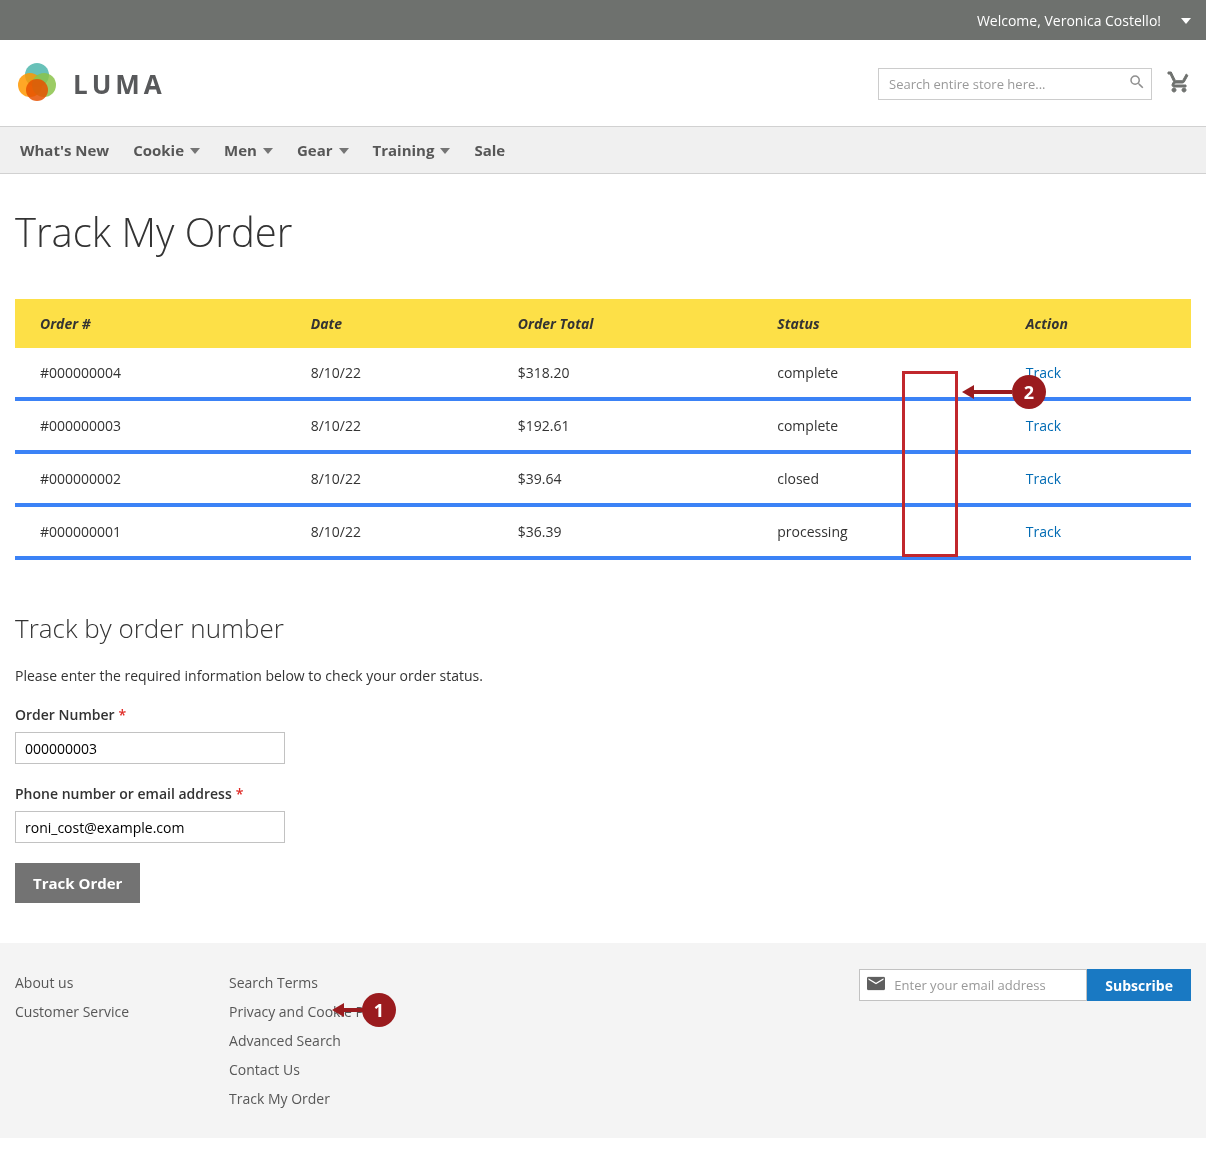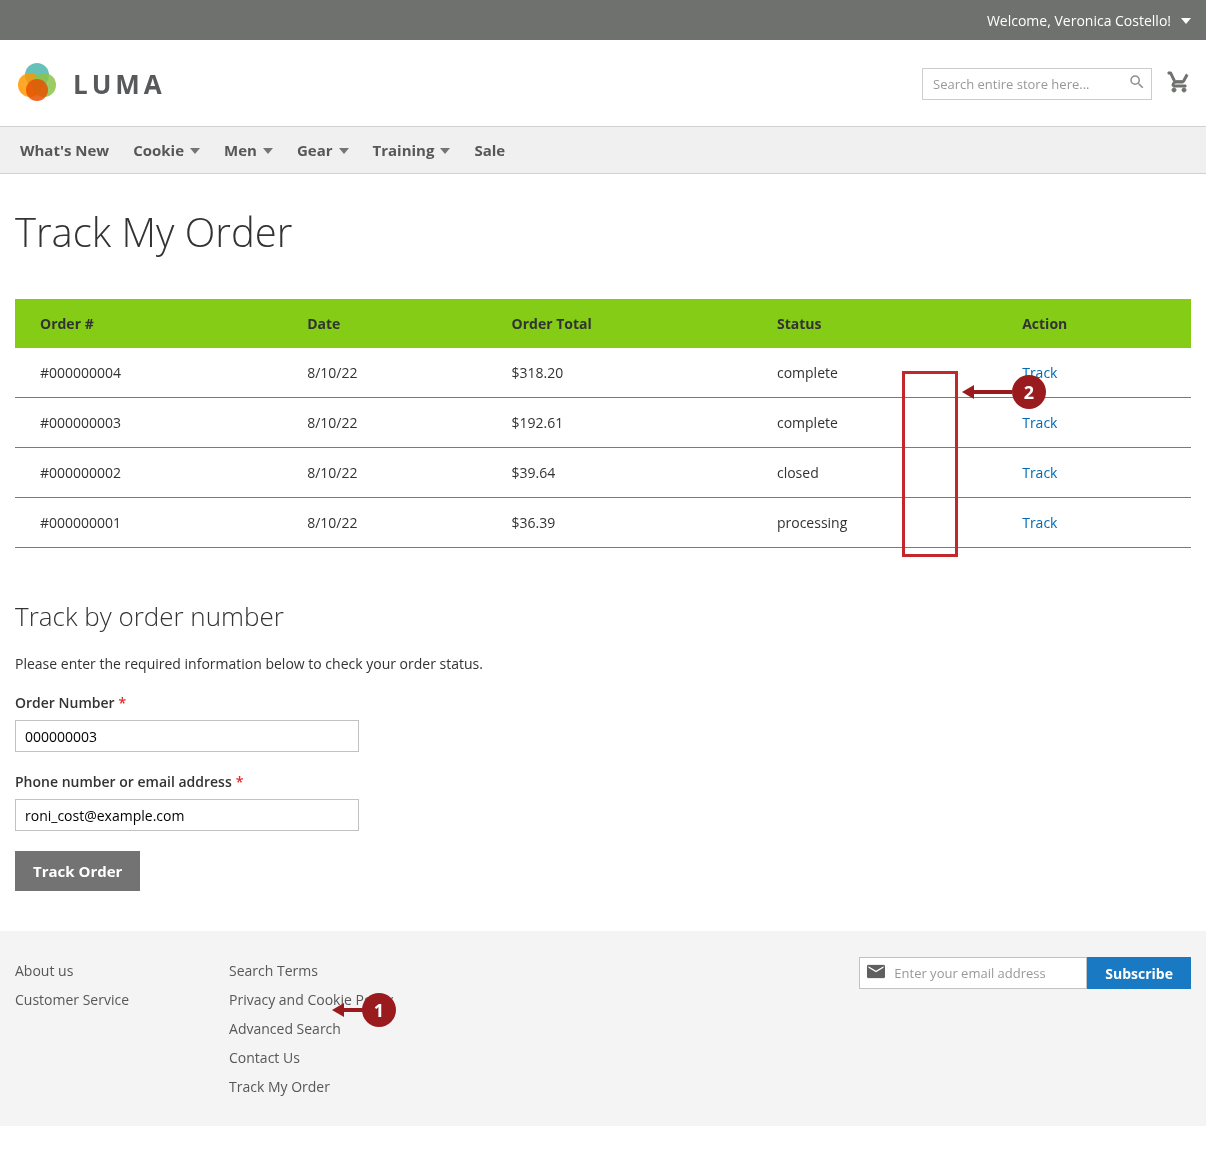--- a/index.html
+++ b/index.html
@@ -1,51 +1,51 @@
 <!DOCTYPE html>
 <html><head>
 <meta charset="utf-8">
 <style>
 * { box-sizing: border-box; margin: 0; padding: 0; }
 body { font-family: 'Open Sans', Helvetica, Arial, sans-serif; color: #333; font-size: 14px; background: #fff; }
 
 .topbar { background: #6e716e; color: #fff; height: 40px; display: flex; justify-content: flex-end; align-items: center; padding: 0 15px; font-size: 14px; }
-.welcome-wrap { display: flex; align-items: flex-start; gap: 10px; cursor: pointer; }
+.welcome-wrap { display: flex; align-items: flex-start; gap: 20px; cursor: pointer; }
 .welcome-wrap svg { width: 10px; height: 10px; fill: #fff; }
 
 .header-row { display: flex; align-items: center; justify-content: space-between; padding: 20px 15px 18px; border-bottom: 0; }
 .logo { display: flex; align-items: center; gap: 14px; }
 .logo-text { font-size: 26px; font-weight: 700; letter-spacing: 4px; color: #58595b; }
 .header-right { display: flex; align-items: center; gap: 15px; }
-.search-box { position: relative; width: 230px; }
+.search-box { position: relative; width: 274px; }
 .search-box input { width: 100%; height: 32px; border: 1px solid #ccc; padding: 0 32px 0 10px; font-size: 13px; font-family: inherit; color: #333; }
 .search-box input::placeholder { color: #999; }
 .search-icon-wrap { position: absolute; right: 6px; top: 50%; transform: translateY(-50%); cursor: pointer; }
 .search-icon-wrap svg { width: 18px; height: 18px; fill: #8f8f8f; }
 .cart-icon svg { width: 24px; height: 24px; fill: #6e716e; stroke: #6e716e; }
 
 .nav-bar { background: #f0f0f0; border-top: 1px solid #d1d1d1; border-bottom: 1px solid #d1d1d1; padding: 0 8px; display: flex; }
 .nav-item { padding: 13px 12px; font-size: 15px; font-weight: 700; color: #575757; cursor: pointer; display: flex; align-items: center; gap: 6px; }
 .nav-item svg { width: 10px; height: 10px; fill: #757575; }
 
 .main { padding: 30px 15px 40px; }
 .page-title { font-size: 40px; font-weight: 300; color: #333; margin-bottom: 40px; }
 .section-title { font-size: 26px; font-weight: 300; color: #333; margin-bottom: 20px; }
 
 .orders-table { width: 100%; border-collapse: collapse; margin-bottom: 50px; }
-.orders-table thead { background: #84cc16; }
+.orders-table thead { background: #fde047; font-style: italic; }
 .orders-table th { text-align: left; padding: 15px 25px; font-weight: 700; font-size: 14px; }
-.orders-table td { padding: 15px 25px; border-bottom: 1px solid #3b82f6; font-size: 14px; color: #333; }
+.orders-table td { padding: 15px 25px; border-bottom: 4px solid #3b82f6; font-size: 14px; color: #333; }
 .track-link { color: #006bb4; cursor: pointer; }
 
 .help-text { color: #333; margin-bottom: 20px; font-size: 14px; }
 .field { margin-bottom: 20px; }
 .field-label { font-weight: 600; font-size: 14px; margin-bottom: 8px; display: inline-block; }
 .req { color: #e02b27; margin-left: 4px; }
-.text-input { width: 344px; height: 32px; border: 1px solid #c2c2c2; padding: 0 9px; font-size: 14px; font-family: inherit; }
+.text-input { width: 270px; height: 32px; border: 1px solid #c2c2c2; padding: 0 9px; font-size: 14px; font-family: inherit; }
 .primary-btn { background: #737373; color: #fff; border: none; padding: 10px 18px; font-size: 15px; font-weight: 700; cursor: pointer; font-family: inherit; }
 
 .footer { background: #f4f4f4; padding: 30px 15px; display: flex; gap: 100px; position: relative; }
 .footer-col { display: flex; flex-direction: column; gap: 10px; }
 .footer-link { color: #575757; font-size: 14px; cursor: pointer; }
 .newsletter { position: absolute; right: 15px; top: 26px; display: flex; }
 .news-input-wrap { position: relative; }
 .news-input { width: 228px; height: 32px; border: 1px solid #c2c2c2; padding: 0 10px 0 34px; font-size: 13px; font-family: inherit; }
 .news-input::placeholder { color: #999; }
 .mail-icon { position: absolute; left: 8px; top: 50%; transform: translateY(-50%); }

